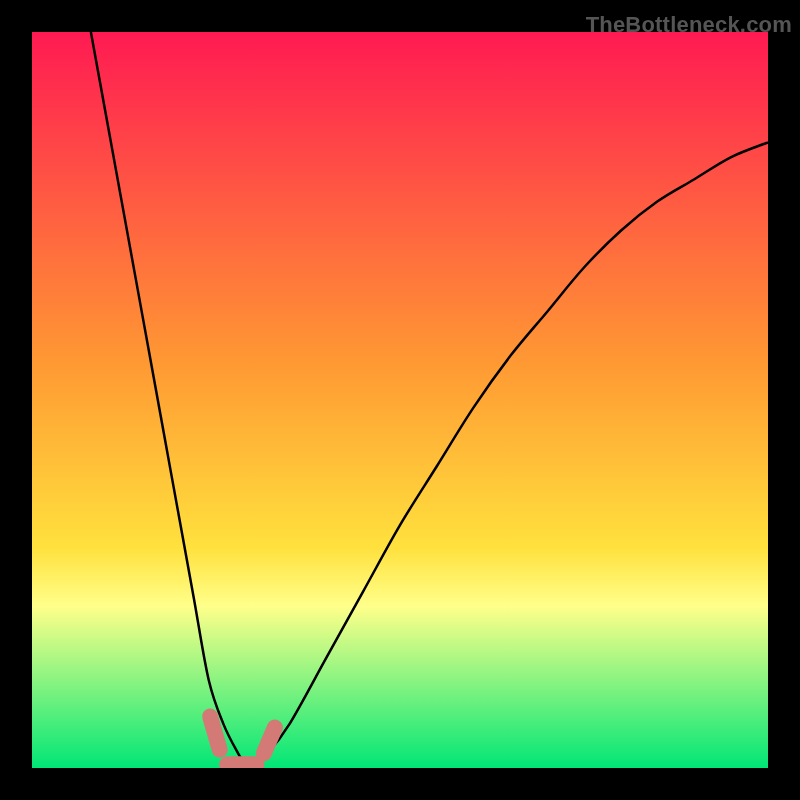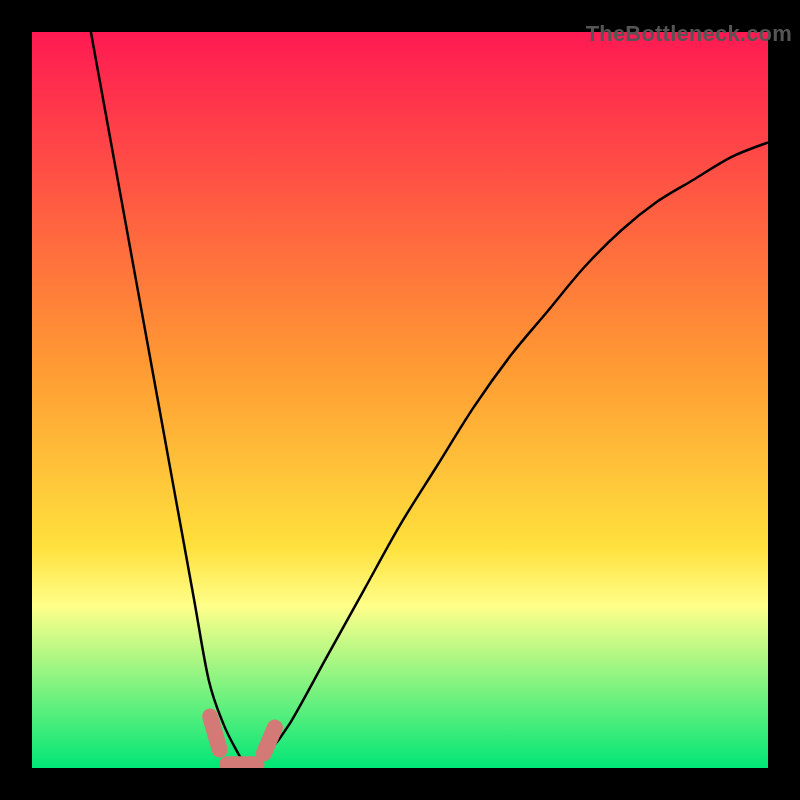--- a/index.html
+++ b/index.html
@@ -7,21 +7,21 @@
     padding: 0;
     width: 800px;
     height: 800px;
     background: #000;
     position: relative;
     font-family: Arial, Helvetica, sans-serif;
     overflow: hidden;
   }
   .watermark {
     position: absolute;
-    top: 21px;
+    top: 12px;
     right: 8px;
     color: #555;
     font-size: 22px;
     font-weight: 600;
     letter-spacing: 0.2px;
     z-index: 20;
   }
   .plot {
     position: absolute;
     left: 32px;

